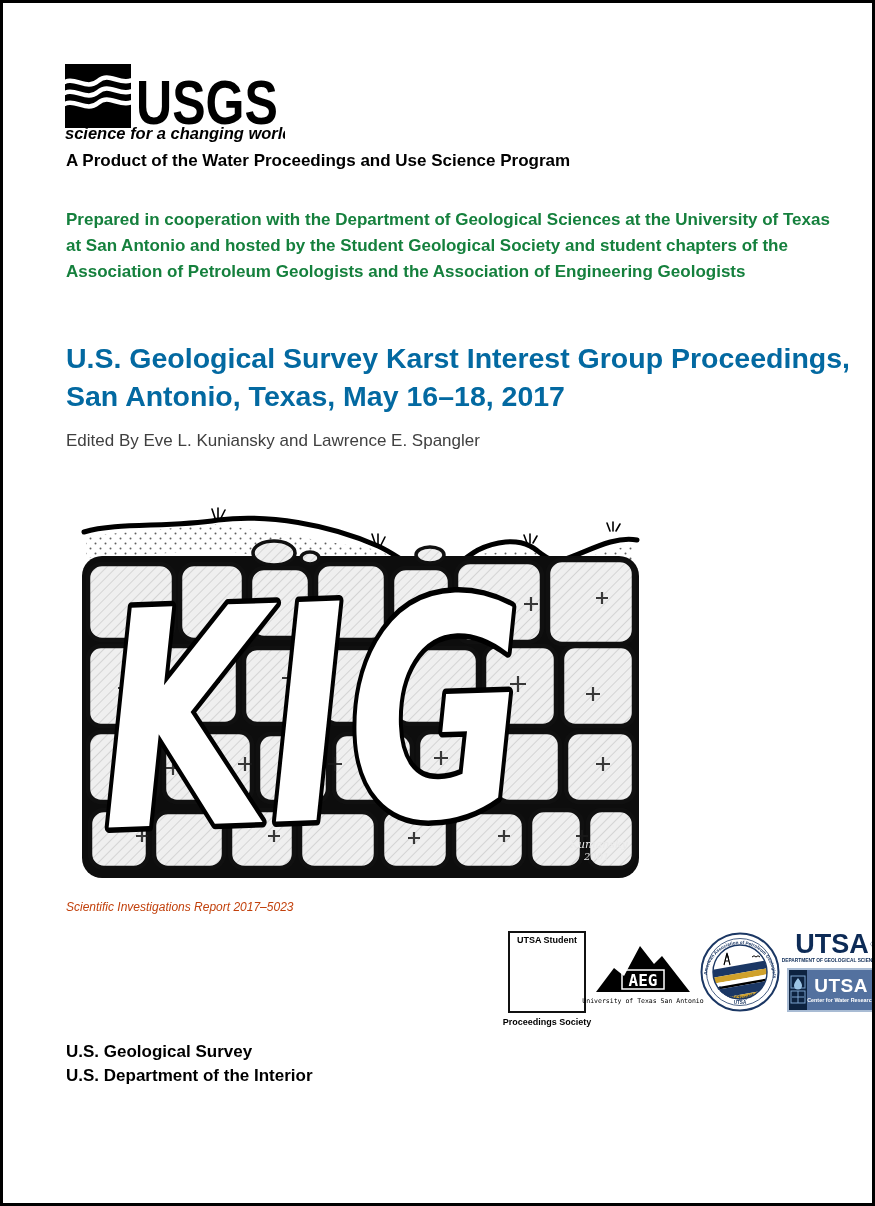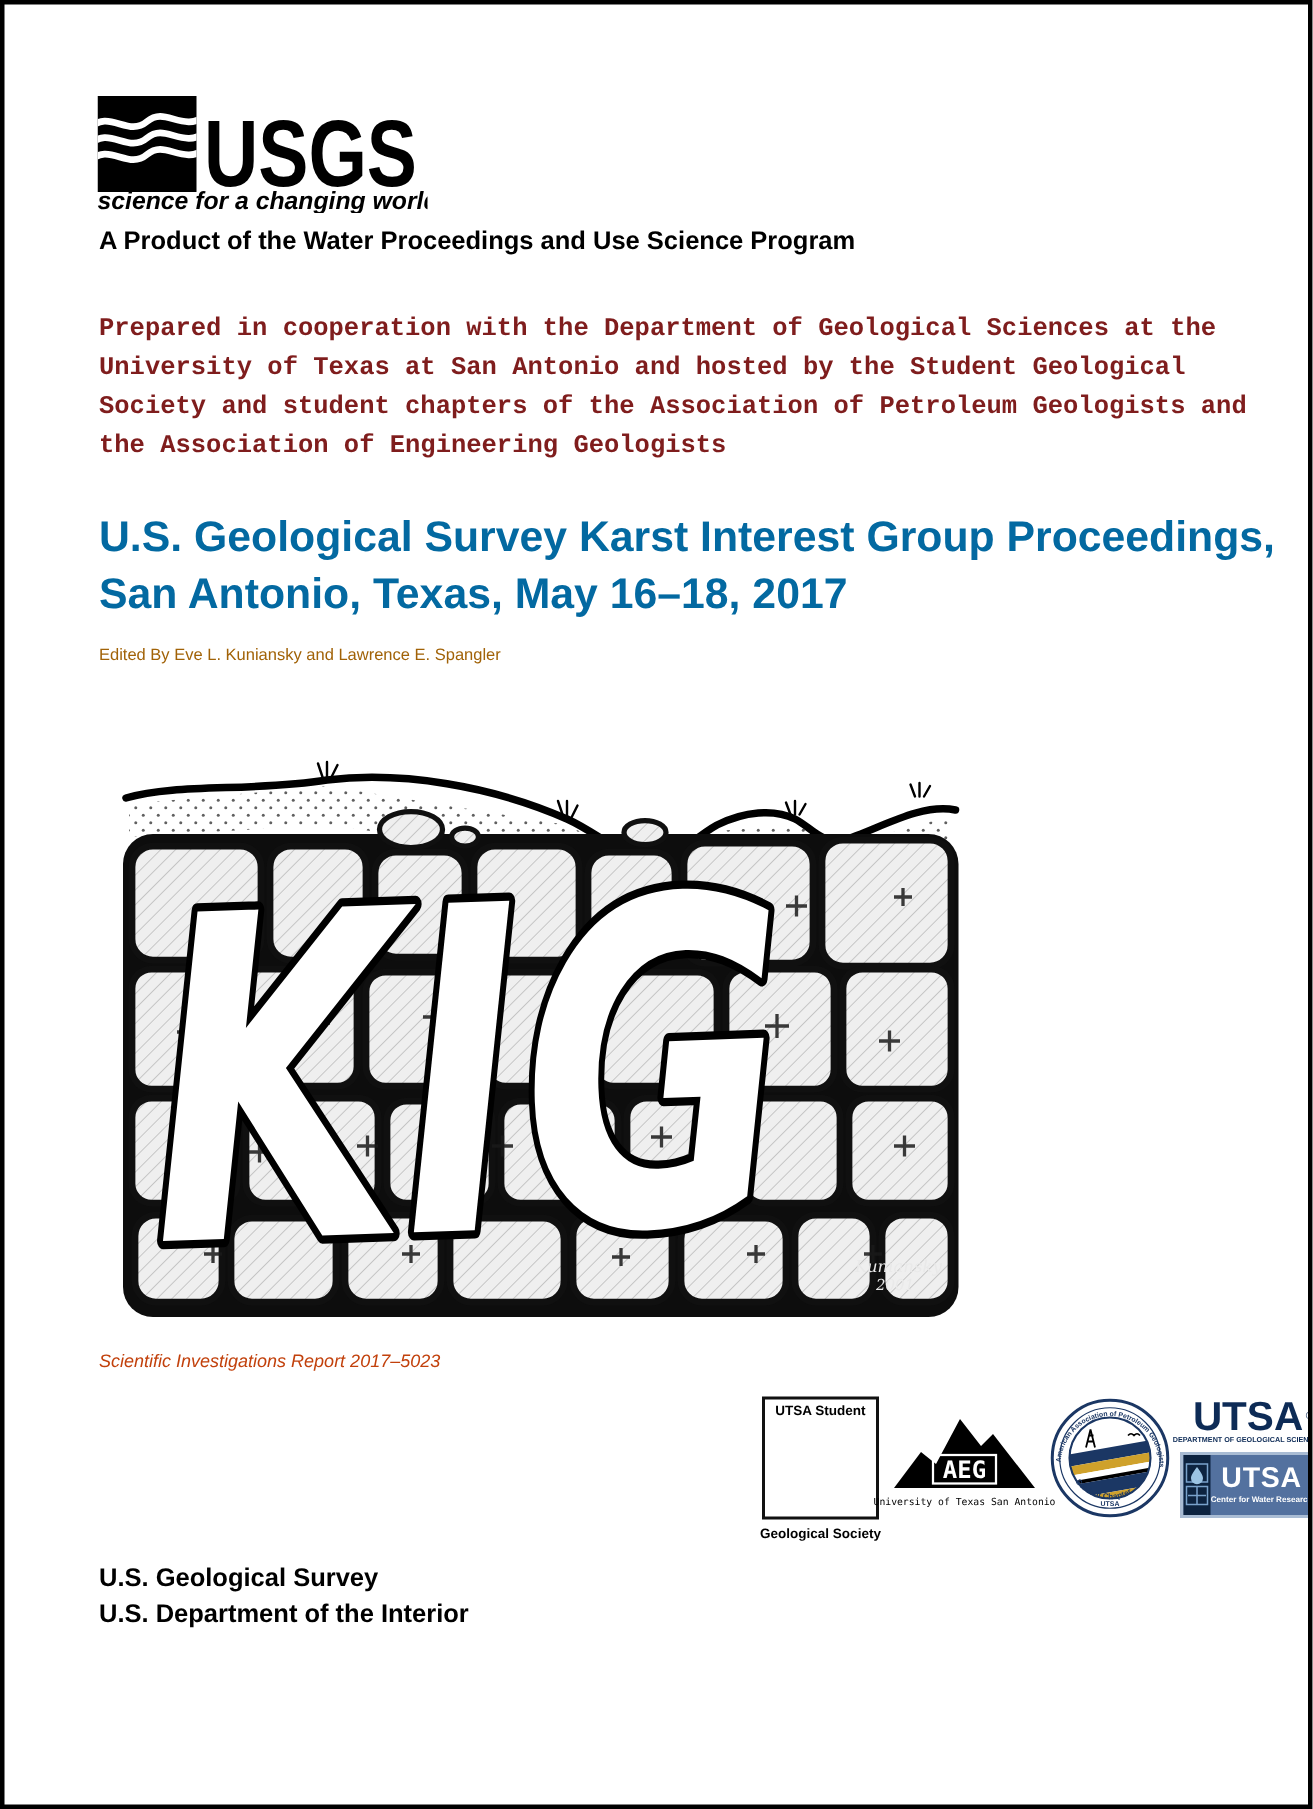--- a/index.html
+++ b/index.html
@@ -6,23 +6,23 @@
   html,body { background:#888; }
   body { font-family:"Liberation Sans", sans-serif; }
   .page {
     position:relative; width:875px; height:1206px;
     background:#fff; border:3px solid #000; overflow:hidden;
     margin:0 auto;
   }
   .abs { position:absolute; }
   .usgs-logo { left:62px; top:36px;margin-top:21px; }
   .program-line { left:63px; top:148px; font-size:17px; font-weight:bold; color:#000; }
-  .coop-text  { left:63px; top:204px; width:766px; font-size:17px; font-weight:bold; line-height:26px; color:#7f1d1d;font-family:Liberation Mono, monospace; }
+  .coop-text  { left:63px; top:204px; width:766px; font-size:17px; font-weight:bold; line-height:26px; color:#15803d; }
   .report-title { left:63px; top:336px; width:790px; font-size:28.5px; font-weight:bold; line-height:38px; color:#0369a1; }
-  .edited-by { left:63px; top:428px; font-size:11px; color:#a16207; }
+  .edited-by { left:63px; top:428px; font-size:17px; color:#404040; }
   .cover-art { left:75px; top:503px; }
   .sir-line { left:63px; top:897px; font-size:12px; color:#c2410c;font-style:italic; }
   .logos-row { left:505px; top:928px; display:flex; align-items:flex-start; gap:7px; }
   .footer-block { left:63px; top:1037px; font-size:17px; font-weight:bold; line-height:24px; color:#000; }
 
   
   .sgs-box { width:78px; height:82px; border:2px solid #111; background:#fff;
              display:flex; flex-direction:column; align-items:center; justify-content:space-between;
              padding:2px 1px;gap:36px; }
   .sgs-top { font-size:9px; font-weight:bold; color:#000; white-space:nowrap; }
@@ -185,21 +185,21 @@
         <circle cx="22" cy="22" r="21" fill="#000"></circle>
         <circle cx="22" cy="22" r="17.5" fill="none" stroke="#fff" stroke-width="2"></circle>
         <g stroke="#fff" stroke-width="2.6" fill="none" stroke-linecap="round">
           <circle cx="21" cy="13.5" r="3" fill="#fff" stroke="none"></circle>
           <path d="M21,16.5 L20,26"></path>
           <path d="M20,19 L27,13 M27,13 l3.5,-2"></path>
           <path d="M20,19 L14,23"></path>
           <path d="M20,26 L15,33 M20,26 L25,32 L24,35"></path>
         </g>
       </svg>
-      <span class="sgs-bottom">Geological Society</span>
+      <span class="sgs-bottom">Proceedings Society</span>
     </div>
 
     <div class="aeg-box">
       <svg width="98" height="56" viewBox="0 0 98 56">
         <polygon points="2,52 20,28 30,36 46,6 60,24 68,16 96,52" fill="#000"></polygon>
         <rect x="28" y="30" width="42" height="19" fill="none" stroke="#fff" stroke-width="1.5"></rect>
         <text x="49" y="45.5" font-size="16" font-weight="bold" font-family="DejaVu Sans Mono, monospace" fill="#fff" text-anchor="middle">AEG</text>
       </svg>
       <span class="aeg-caption">University of Texas San Antonio</span>
     </div>

